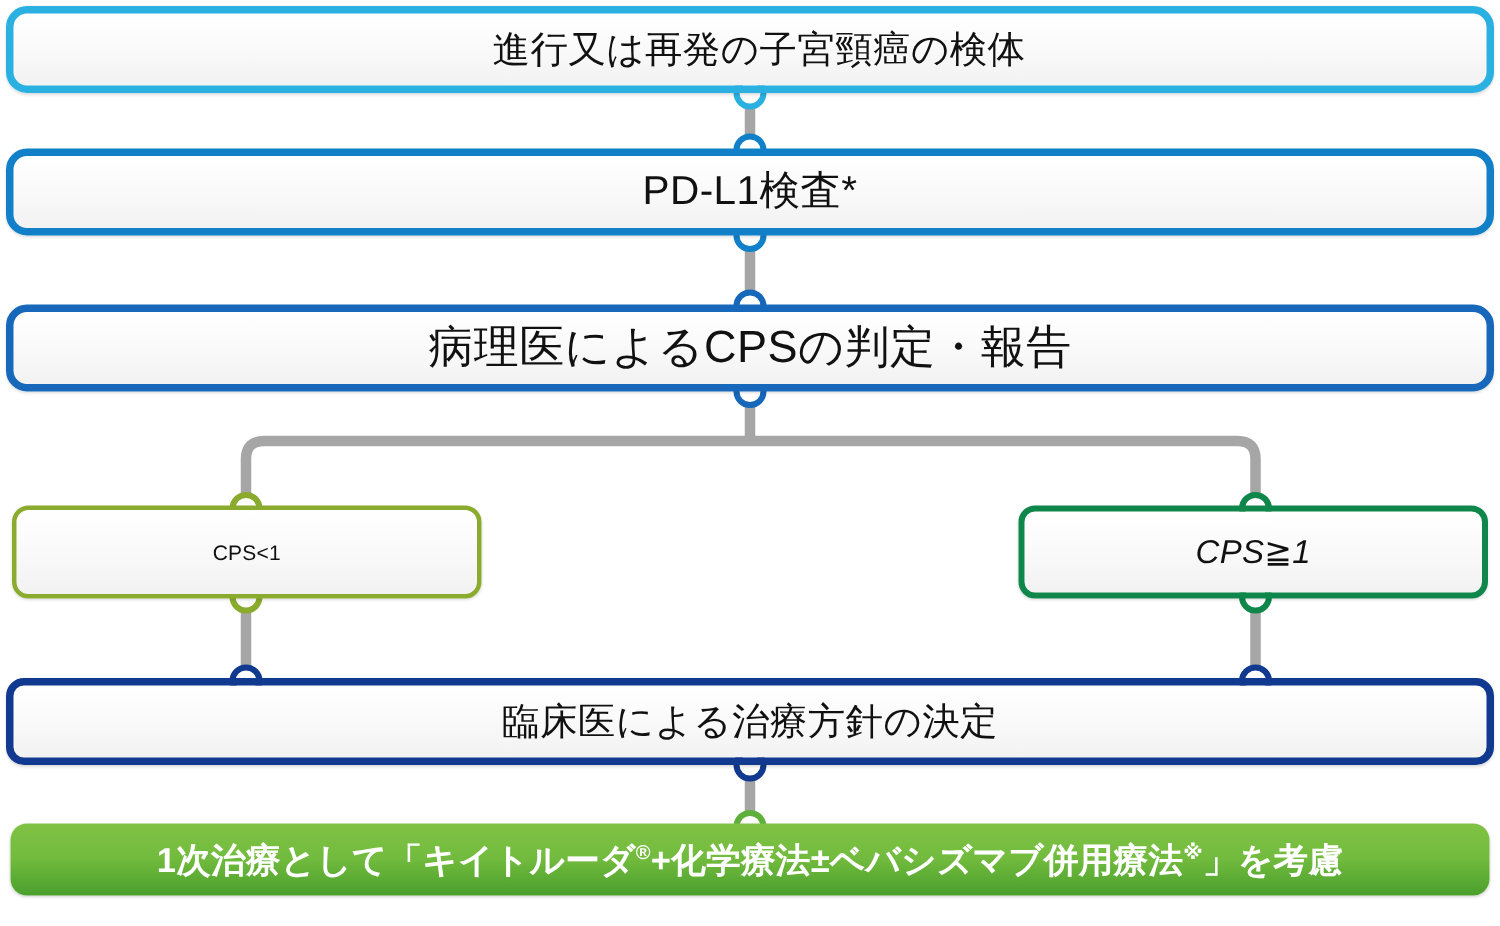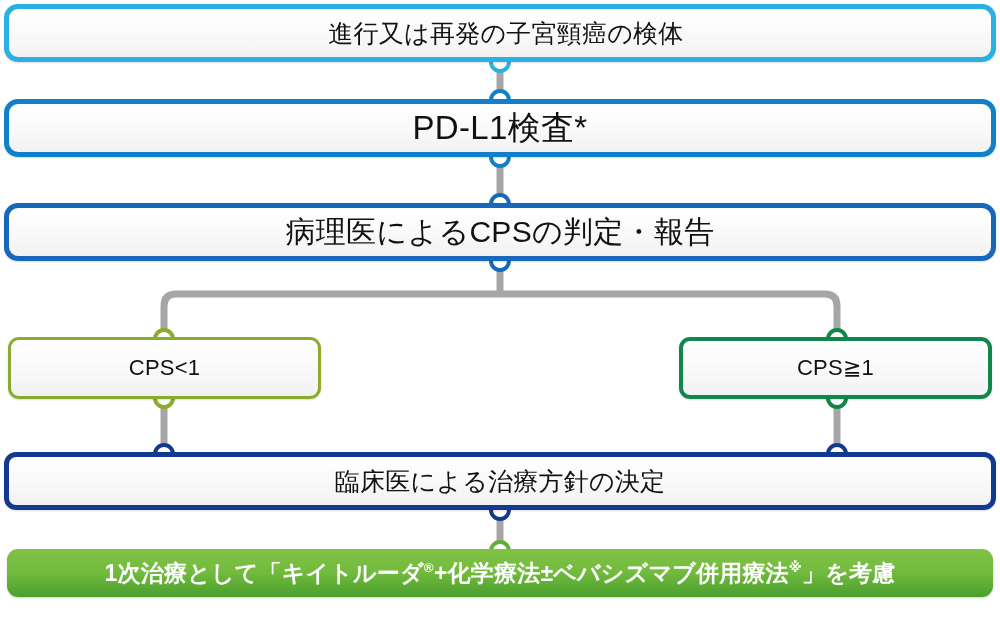--- a/index.html
+++ b/index.html
@@ -61,48 +61,49 @@
   #node-specimen .label { font-size: 25px; margin-left: 12px; }
 
   
   #node-pdl1 {
     left: 4px;  top: 99px;
     width: 992px; height: 58px;
     border-width: 5px;
     border-color: #1180c8;
     border-radius: 14px;
   }
-  #node-pdl1 .label { font-size: 33px; }
+  #node-pdl1 .label { font-size: 27px; }
 
   
   #node-cps-report {
     left: 4px;  top: 203px;
     width: 992px; height: 58px;
     border-width: 5px;
     border-color: #1767ba;
     border-radius: 14px;
   }
   #node-cps-report .label { font-size: 30px; }
 
   
   #node-cps-low {
     left: 8px;  top: 337px;
     width: 313px; height: 62px;
     border-width: 3px;
     border-color: #8aab2e;
     border-radius: 11px;
   }
-  #node-cps-low .label { font-size: 22px; }
+  #node-cps-low .label { font-size: 14px; }
 
   #node-cps-high {
     left: 679px; top: 337px;
     width: 313px; height: 62px;
     border-width: 4px;
     border-color: #10874a;
     border-radius: 11px;
+    font-style: italic;
   }
   #node-cps-high .label { font-size: 22px; }
 
   
   #node-clinician {
     left: 4px;  top: 452px;
     width: 992px; height: 58px;
     border-width: 5px;
     border-color: #11398f;
     border-radius: 12px;

